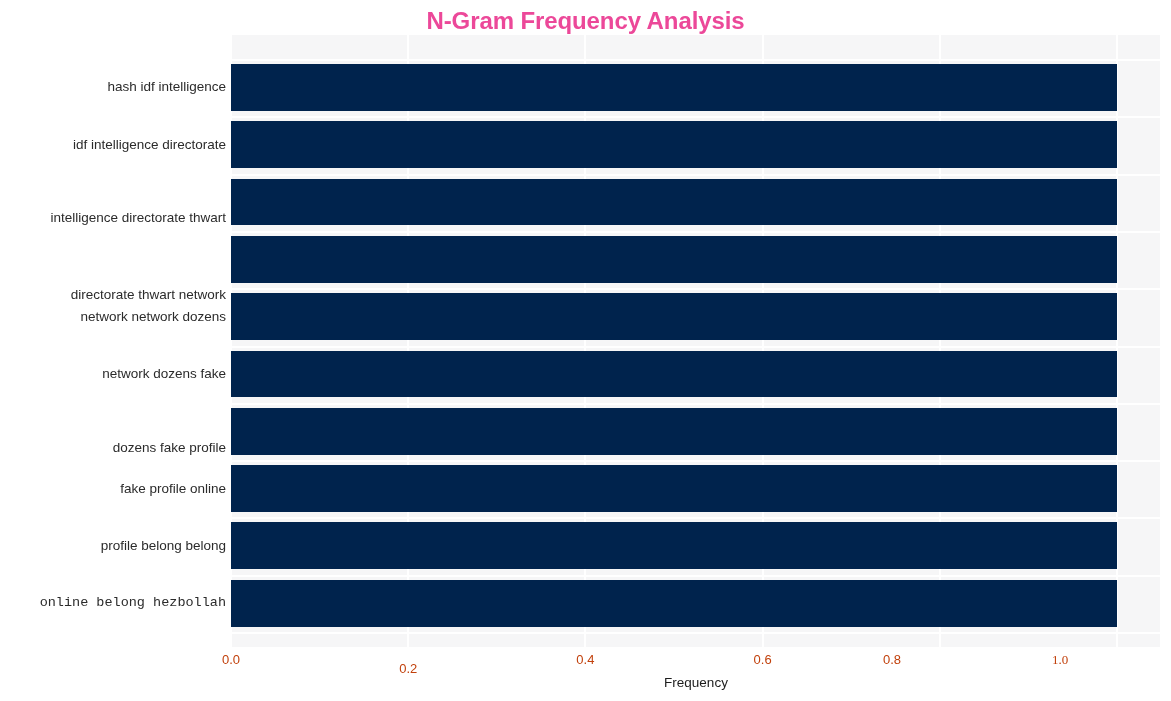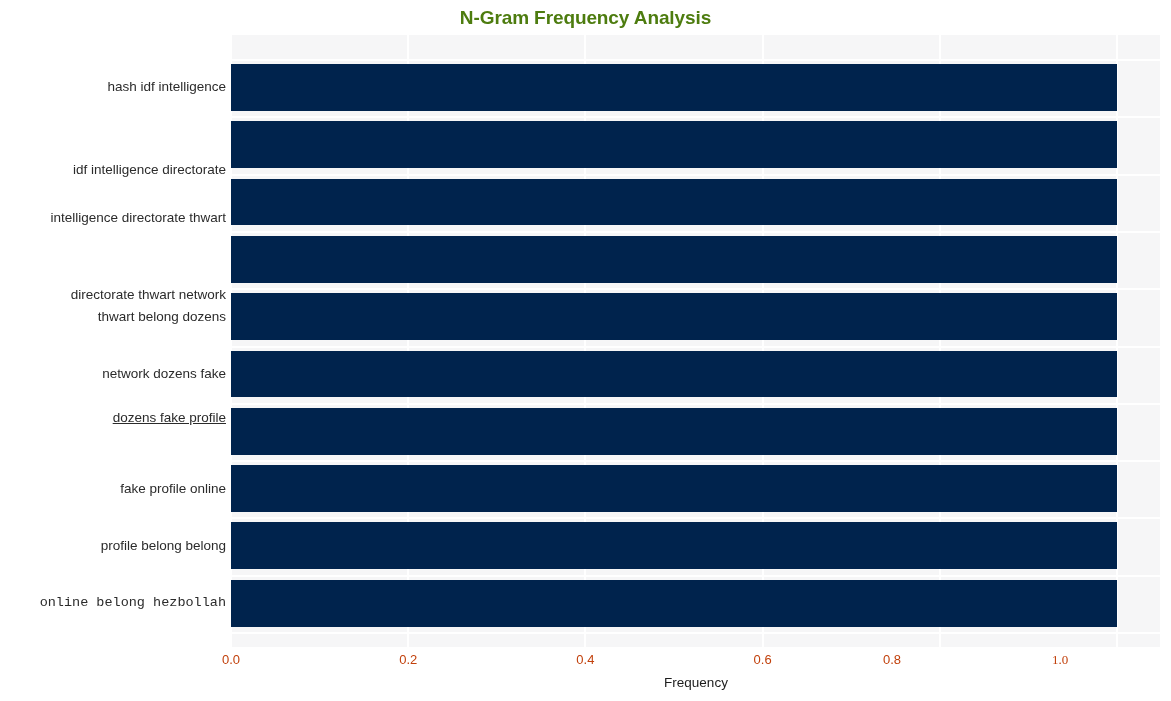--- a/index.html
+++ b/index.html
@@ -23,23 +23,23 @@
     background: #ffffff;
   }
 
   
   #chart-title {
     position: absolute;
     left: 0;
     top: 7px;
     width: 1171px;
     text-align: center;
-    font-size: 19px;
+    font-size: 24px;
     font-weight: bold;
-    color: #4d7c0f;
+    color: #ec4899;
     letter-spacing: -0.1px;
   }
 
   
   #plot-area {
     position: absolute;
     left: 231px;
     top: 35px;
     width: 929px;
     height: 612px;
@@ -136,33 +136,33 @@
         <div class="bar" title="network dozens fake: 1" style="top: 315.5px; height: 46.8134px; width: 886px; background: rgb(0, 35, 77);"></div>
         <div class="bar" title="dozens fake profile: 1" style="top: 372.8px; height: 46.8134px; width: 886px; background: rgb(0, 35, 77);"></div>
         <div class="bar" title="fake profile online: 1" style="top: 430.1px; height: 46.8134px; width: 886px; background: rgb(0, 35, 77);"></div>
         <div class="bar" title="profile online belong: 1" style="top: 487.4px; height: 46.8134px; width: 886px; background: rgb(0, 35, 77);"></div>
         <div class="bar" title="online belong hezbollah: 1" style="top: 544.7px; height: 46.8134px; width: 886px; background: rgb(0, 35, 77);"></div>
       </div>
   </div>
 
   <div id="ytick-labels">
       <div class="ytick" style="top: 79.4067px;">hash idf intelligence</div>
-      <div class="ytick" style="top: 136.707px; margin-top: 25px;">idf intelligence directorate</div>
+      <div class="ytick" style="top: 136.707px;">idf intelligence directorate</div>
       <div class="ytick" style="top: 210px;">intelligence directorate thwart</div>
       <div class="ytick" style="top: 251.307px; margin-top: 36px;">directorate thwart network</div>
-      <div class="ytick" style="top: 308.607px;">thwart belong dozens</div>
+      <div class="ytick" style="top: 308.607px;">network network dozens</div>
       <div class="ytick" style="top: 365.907px;">network dozens fake</div>
-      <div class="ytick" style="top: 410px; text-decoration: underline;">dozens fake profile</div>
+      <div class="ytick" style="top: 440px;">dozens fake profile</div>
       <div class="ytick" style="top: 480.507px;">fake profile online</div>
       <div class="ytick" style="top: 537.807px;">profile belong belong</div>
       <div class="ytick" style="top: 595.107px; font-family: Liberation Mono, monospace;">online belong hezbollah</div>
     </div>
   <div id="xtick-labels">
       <div class="xtick" style="left: 231px;">0.0</div>
-      <div class="xtick" style="left: 408.2px;">0.2</div>
+      <div class="xtick" style="left: 408.2px; margin-top: 9px;">0.2</div>
       <div class="xtick" style="left: 585.4px;">0.4</div>
       <div class="xtick" style="left: 762.6px;">0.6</div>
       <div class="xtick" style="left: 892px;">0.8</div>
       <div class="xtick" style="left: 1060px; font-family: Liberation Serif, serif;">1.0</div>
     </div>
 
   <div id="xlabel">Frequency</div>
 
 </div>
 

